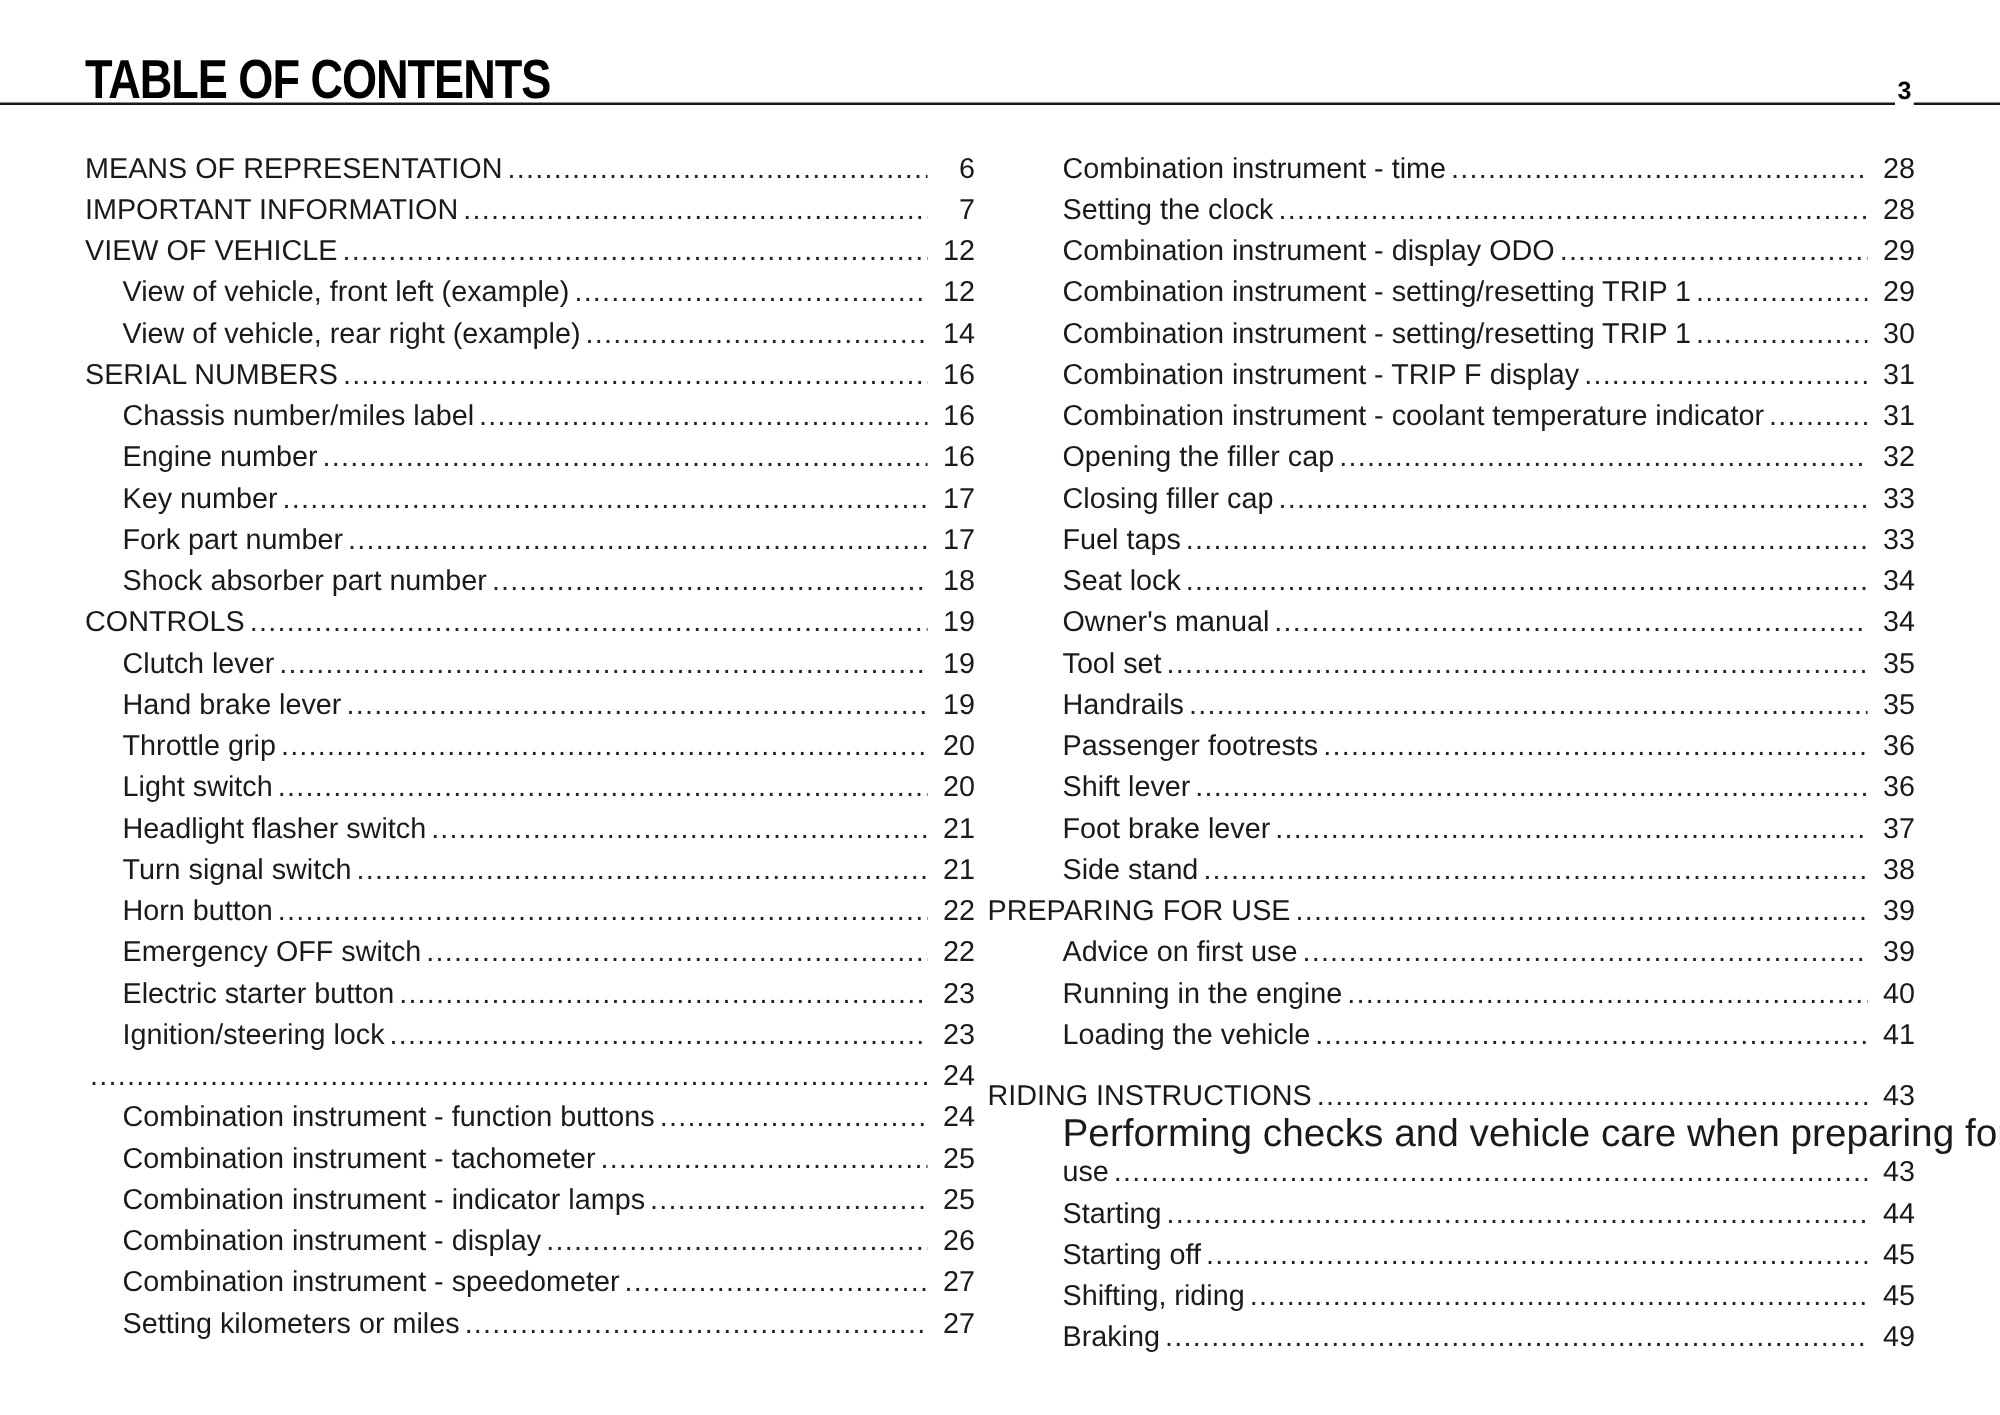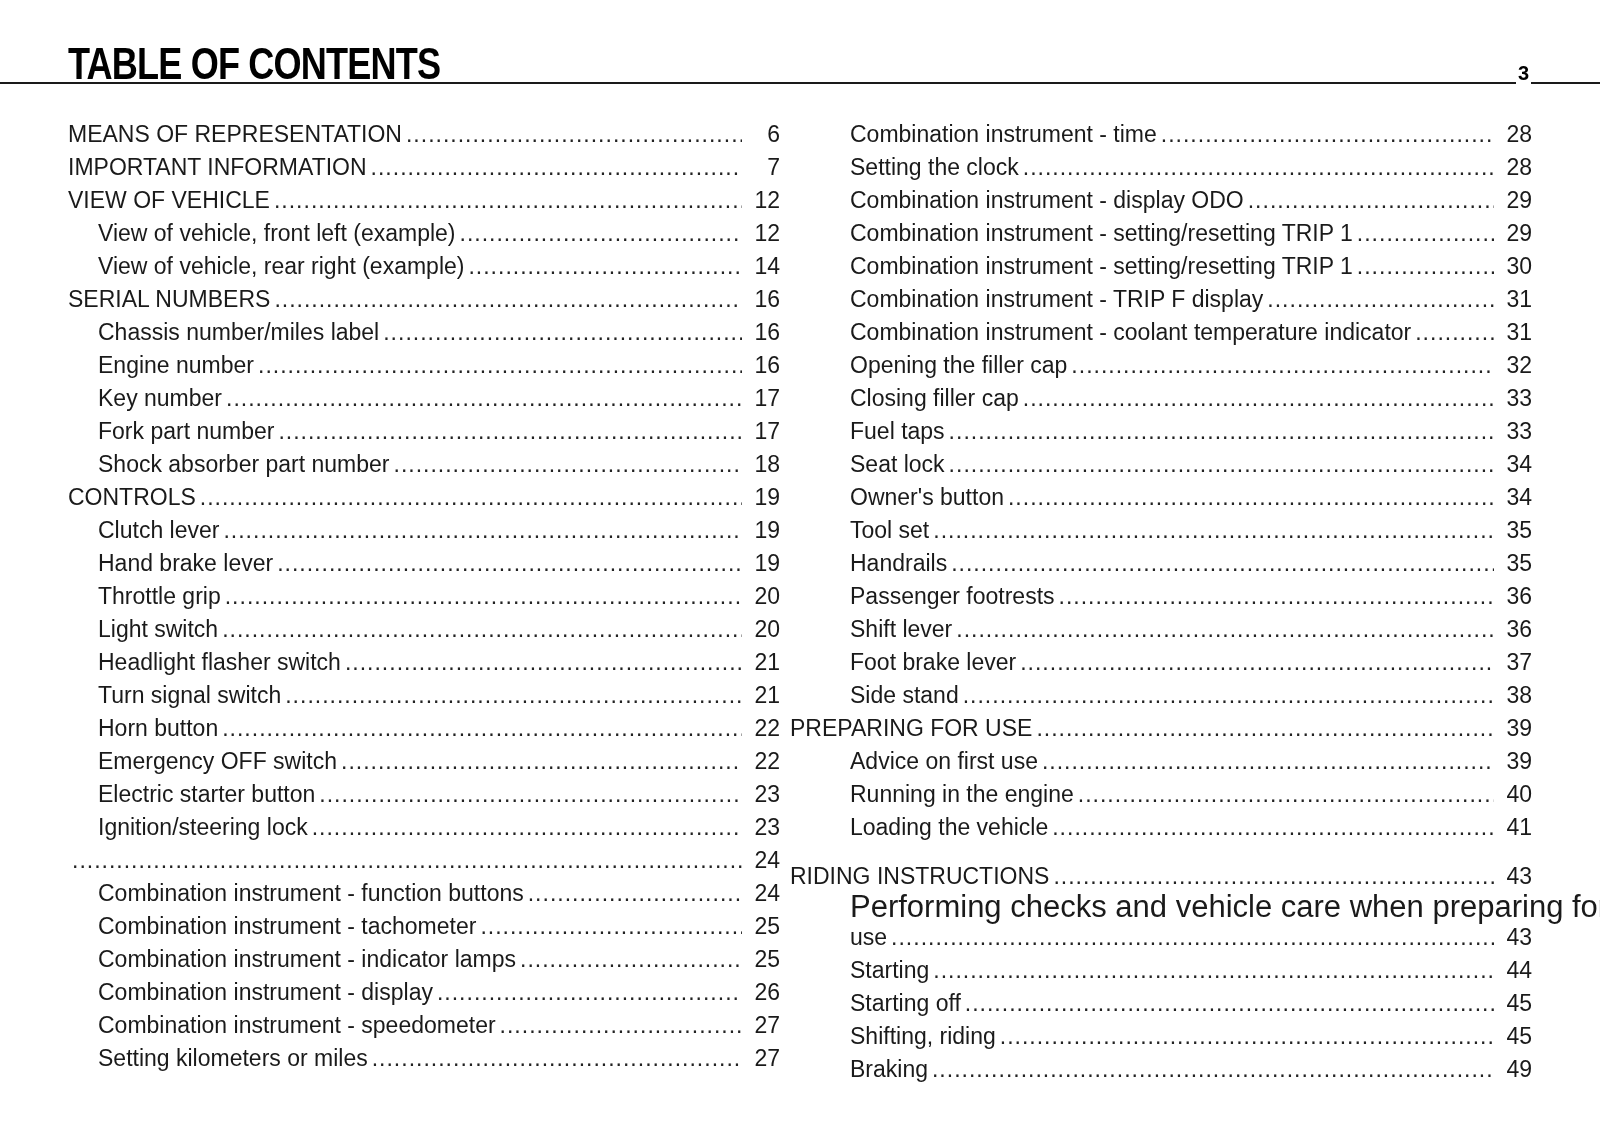--- a/index.html
+++ b/index.html
@@ -228,21 +228,21 @@
       <span class="label">Fuel taps</span>
       <span class="dots"></span>
       <span class="page">33</span>
     </div>
     <div class="entry sub">
       <span class="label">Seat lock</span>
       <span class="dots"></span>
       <span class="page">34</span>
     </div>
     <div class="entry sub">
-      <span class="label">Owner's button</span>
+      <span class="label">Owner's manual</span>
       <span class="dots"></span>
       <span class="page">34</span>
     </div>
     <div class="entry sub">
       <span class="label">Tool set</span>
       <span class="dots"></span>
       <span class="page">35</span>
     </div>
     <div class="entry sub">
       <span class="label">Handrails</span>

